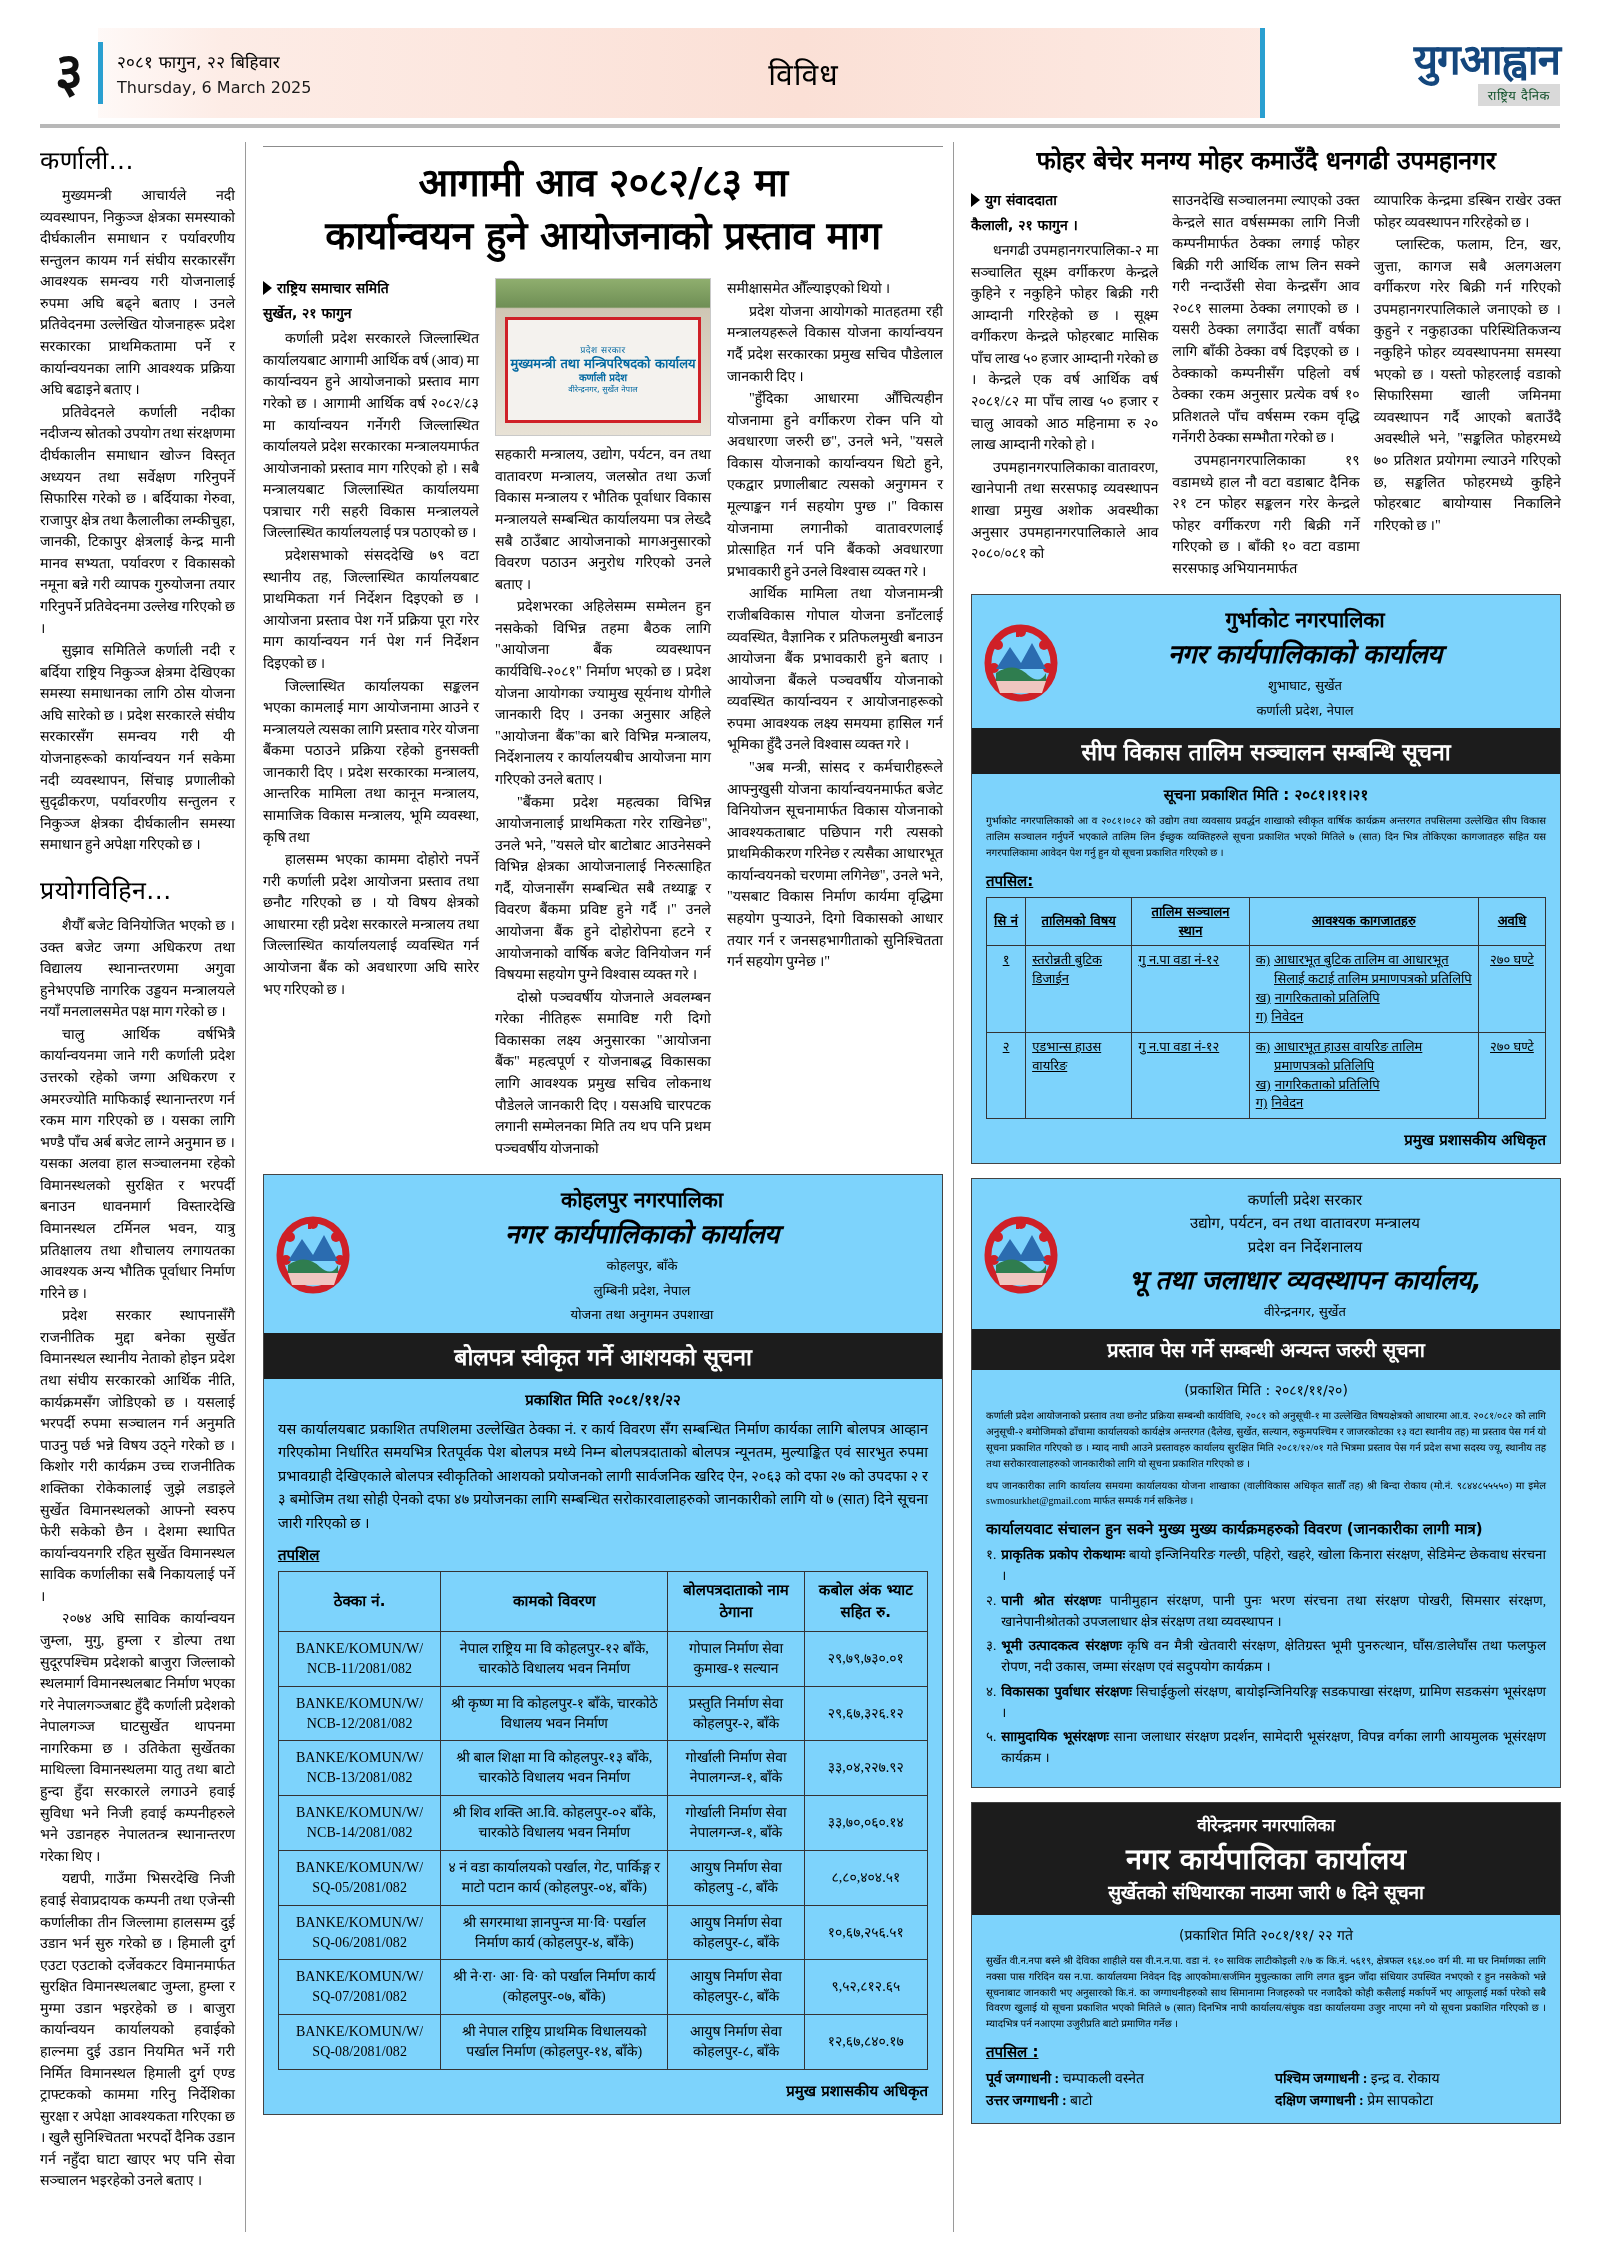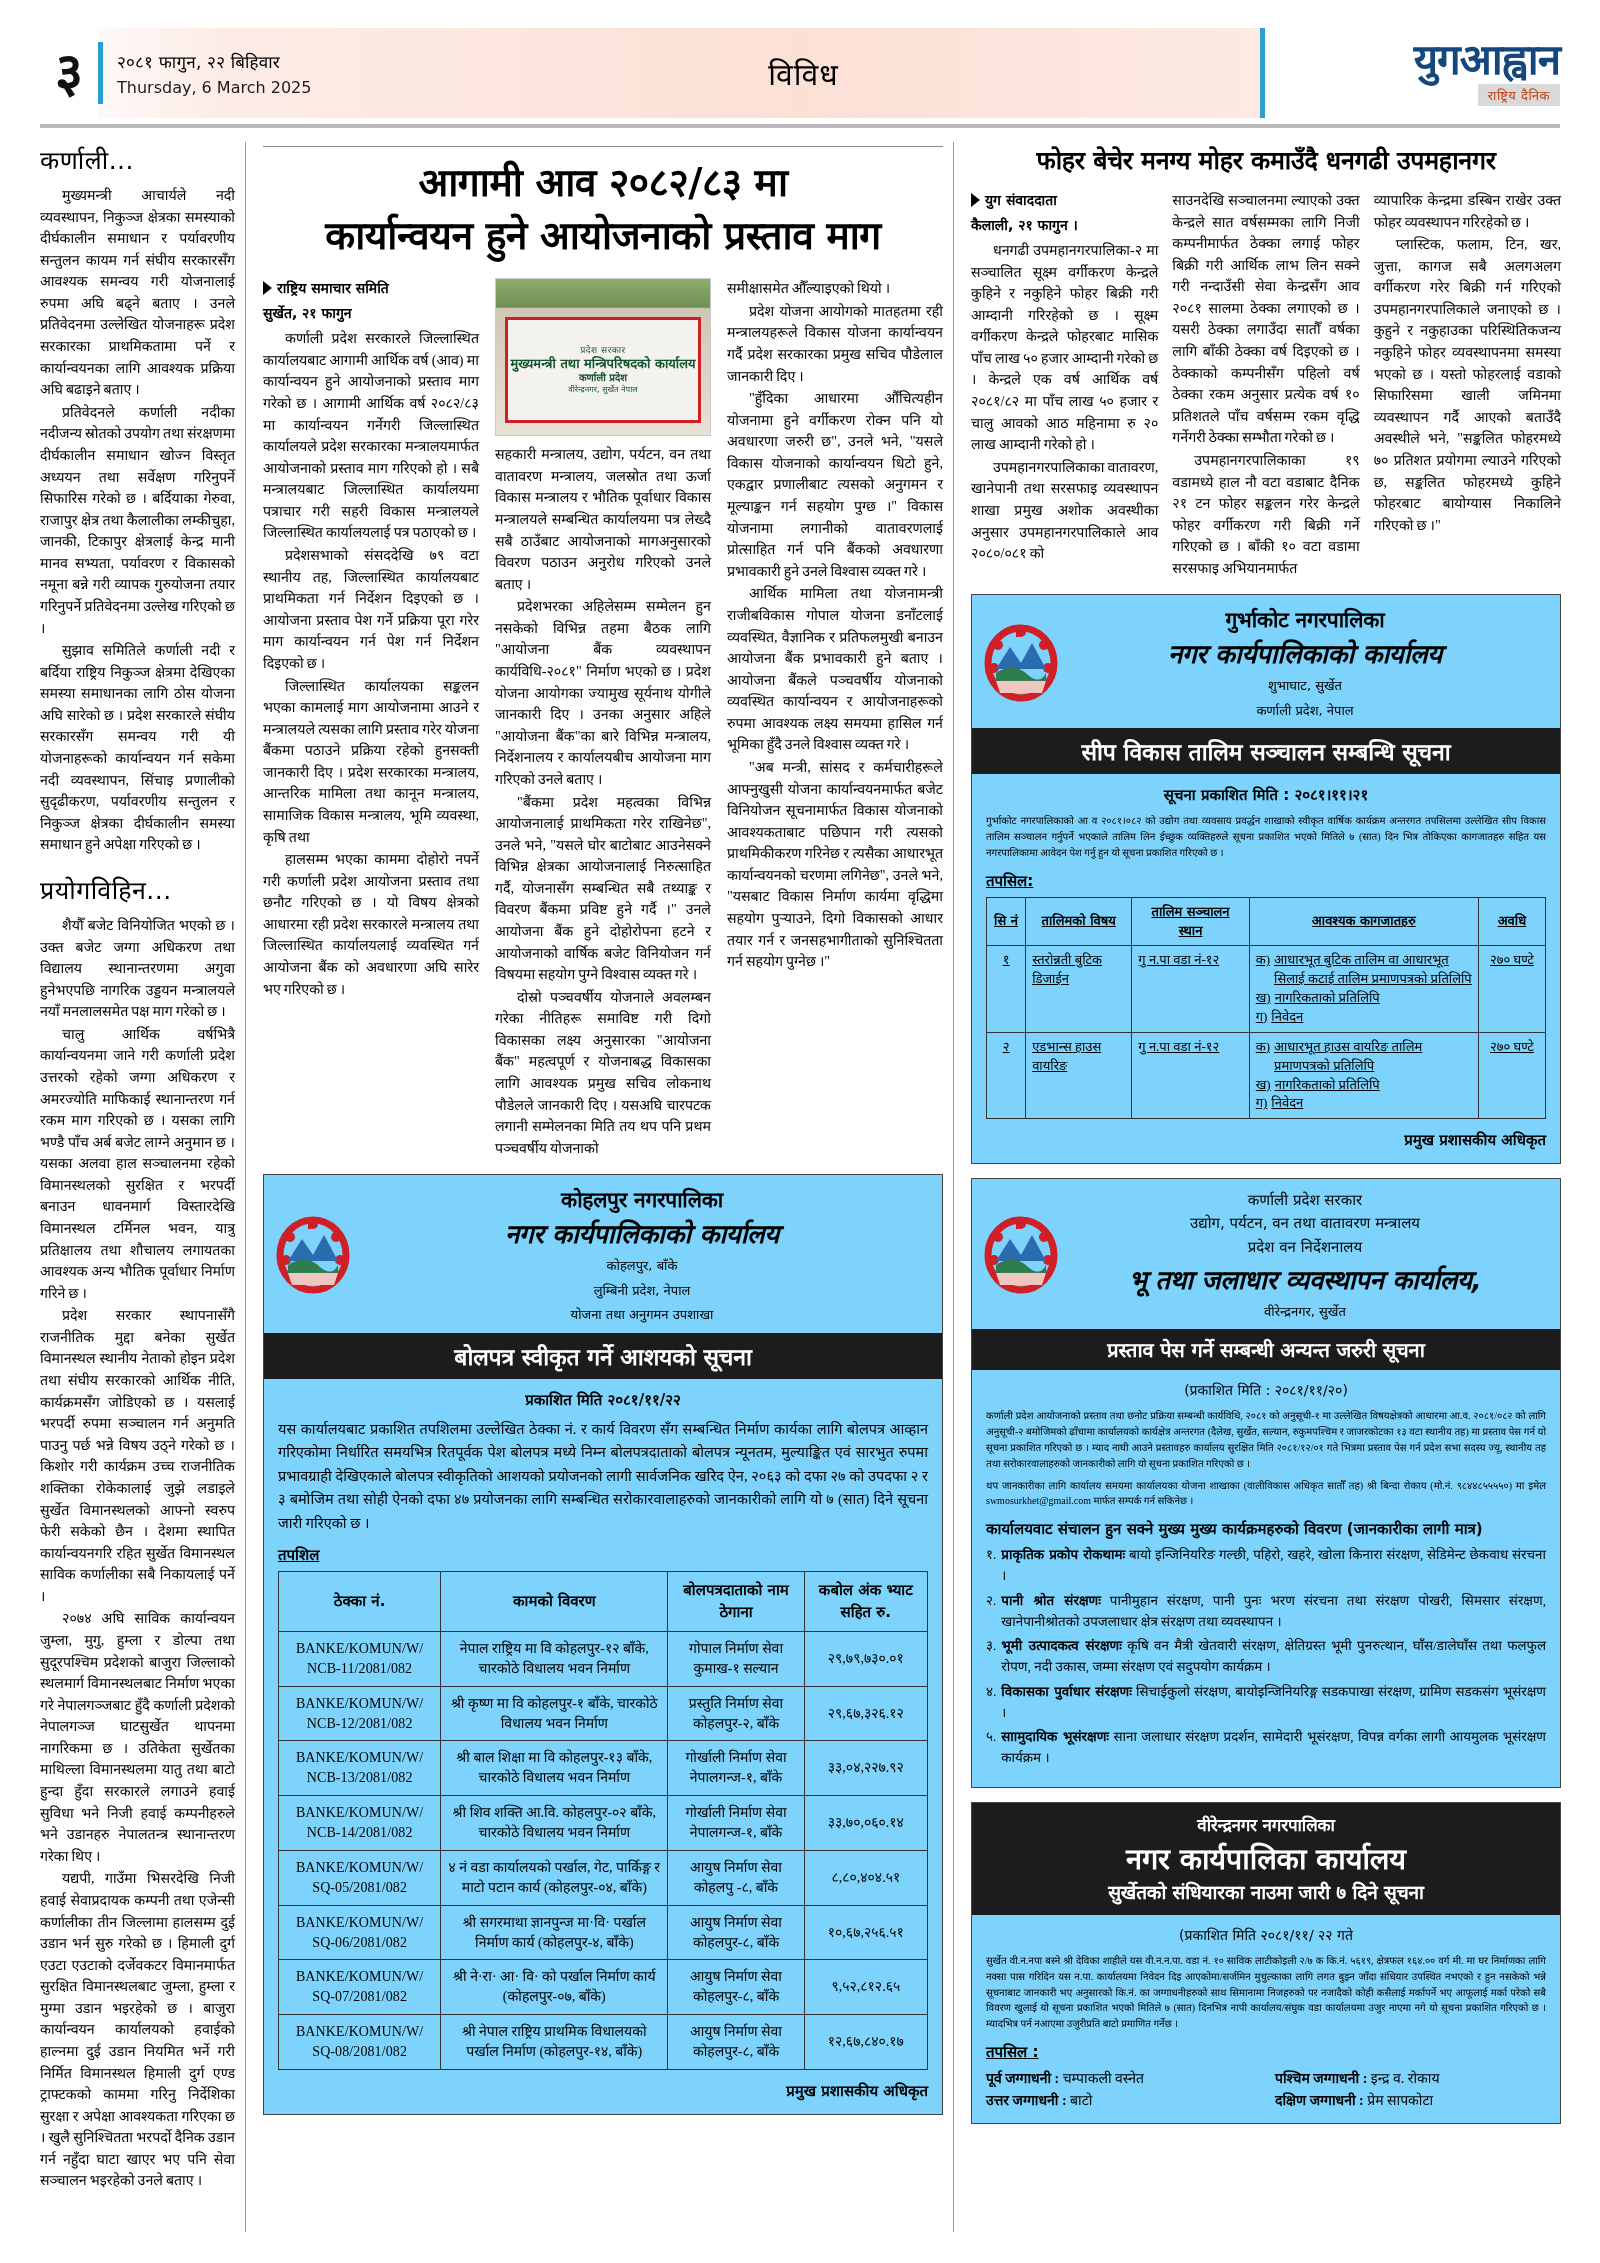--- a/index.html
+++ b/index.html
@@ -37,21 +37,21 @@
   .mh-logo {
     width: 300px; display: flex; flex-direction: column;
     align-items: flex-end; justify-content: center; background: #fff;
     border-left: 5px solid #2a9fd0; padding-left: 16px;
   }
   .mh-logo .brand {
     font-family: "DejaVu Sans", sans-serif; font-weight: bold;
     font-size: 42px; color: #14477d; line-height: .95; letter-spacing: -1px;
   }
   .mh-logo .tagline {
-    margin-top: 4px; background: #d9d9d9; color: #c2410c;
+    margin-top: 4px; background: #d9d9d9; color: #14532d;
     font-family: "DejaVu Sans", sans-serif; font-size: 13px;
     padding: 2px 10px; letter-spacing: .5px;
   }
   .mh-underline { margin: 6px 40px 0 40px; height: 4px; background: #b8b8b8; }
 
   
   .grid {
     position: relative; margin: 14px 40px 0 40px;
     display: grid; grid-template-columns: 205px 8px 700px 8px 600px;
     height: 2090px;
@@ -93,21 +93,21 @@
   .artgrid { display: grid; grid-template-columns: 1fr 1fr 1fr; gap: 0 16px; }
   .photo {
     width: 100%; height: 158px; margin-bottom: 8px; position: relative;
     background: linear-gradient(#8fae6e 0%, #6f8f55 18%, #cfc6b4 19%, #e8e2d6 100%);
     overflow: hidden; border: 1px solid #c9c9c9;
   }
   .photo .board {
     position: absolute; left: 4%; right: 4%; top: 24%; bottom: 8%;
     background: #f4f2ee; border: 3px solid #cf2027;
     display: flex; flex-direction: column; align-items: center; justify-content: center;
-    font-family: "DejaVu Sans", sans-serif; color: #14532d; text-align: center;
+    font-family: "DejaVu Sans", sans-serif; color: #0369a1; text-align: center;
     line-height: 1.25;
   }
   .photo .b1 { font-size: 9px; letter-spacing: .5px; }
   .photo .b2 { font-size: 13px; font-weight: bold; }
   .photo .b3 { font-size: 10px; font-weight: bold; }
   .photo .b4 { font-size: 8px; }
   .photo .dot {
     position: absolute; left: 9%; top: 48%; width: 14px; height: 14px;
     border-radius: 50%; background: #1b6fb5; border: 2px solid #cf2027;
   }

